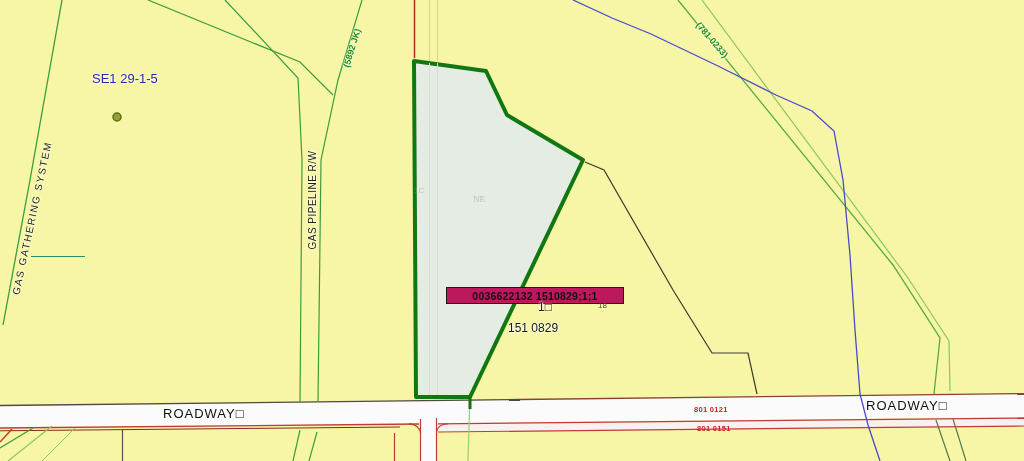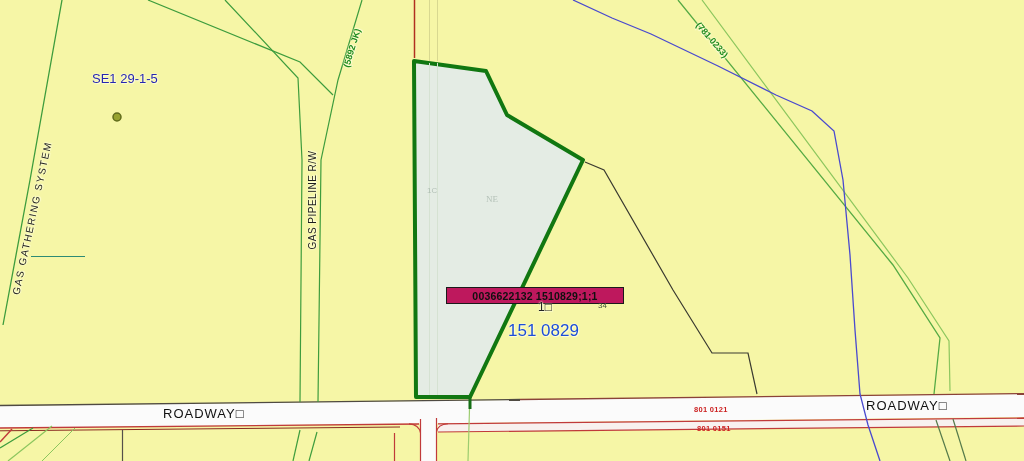--- a/index.html
+++ b/index.html
@@ -26,32 +26,32 @@
     transform:translate(-50%,-50%) rotate(-90deg);
   }
   .lbl-p5892{
     left:352px;top:48px;font-size:9px;color:#1f8c1f;font-weight:bold;
     transform:translate(-50%,-50%) rotate(-73deg);
   }
   .lbl-p781{
     left:712px;top:40px;font-size:9px;color:#1f8c1f;font-weight:bold;
     transform:translate(-50%,-50%) rotate(49deg);
   }
-  .lbl-faint{color:rgba(140,158,148,0.55);text-shadow:none;padding-left:13px;}
+  .lbl-faint{color:rgba(140,158,148,0.55);text-shadow:none;}
   .lbl-faint-left{left:414px;top:186px;font-size:8px;}
   .lbl-faint-center{left:473px;top:194px;font-size:9px;font-family:Liberation Serif, serif;}
   .info-box{
     position:absolute;left:446px;top:287px;width:176px;height:15px;
     background:#be185d;border:1.5px solid #1a1a1a;
     display:flex;align-items:center;justify-content:center;
     font-size:10.5px;font-weight:bold;color:#101010;letter-spacing:.2px;
   }
   .lbl-lot{left:538px;top:300px;font-size:12px;color:#222;}
   .lbl-block{left:598px;top:301px;font-size:8px;color:#44543c;text-shadow:none;}
-  .lbl-plan{left:508px;top:321px;font-size:17px;color:#1d4ed8;}
+  .lbl-plan{left:508px;top:321px;font-size:12px;color:#0f172a;}
   .lbl-roadway{font-size:13px;color:#111;letter-spacing:1px;text-shadow:none;}
   .lbl-roadway-left{left:163px;top:406px;}
   .lbl-roadway-right{left:866px;top:398px;}
   .lbl-roadnum{font-size:7.5px;font-weight:bold;color:#cc2222;text-shadow:none;letter-spacing:.3px;}
   .lbl-roadnum-upper{left:694px;top:389px;margin-top:16px;}
   .lbl-roadnum-lower{left:697px;top:424px;}
 </style>
 </head>
 <body>
 
@@ -134,21 +134,21 @@
   <div class="map-label lbl-p781">(781 0233)</div>
 
   <div class="map-label lbl-faint lbl-faint-left">1C</div>
   <div class="map-label lbl-faint lbl-faint-center">NE</div>
 
   <div class="info-box">
     <span>0036622132 1510829;1;1</span>
   </div>
 
   <div class="map-label lbl-lot">1□</div>
-  <div class="map-label lbl-block">34</div>
+  <div class="map-label lbl-block">18</div>
   <div class="map-label lbl-plan">151 0829</div>
 
   <div class="map-label lbl-roadway lbl-roadway-left">ROADWAY□</div>
   <div class="map-label lbl-roadway lbl-roadway-right">ROADWAY□</div>
 
   <div class="map-label lbl-roadnum lbl-roadnum-upper">801 0121</div>
   <div class="map-label lbl-roadnum lbl-roadnum-lower">801 0151</div>
 
 </div>
 

